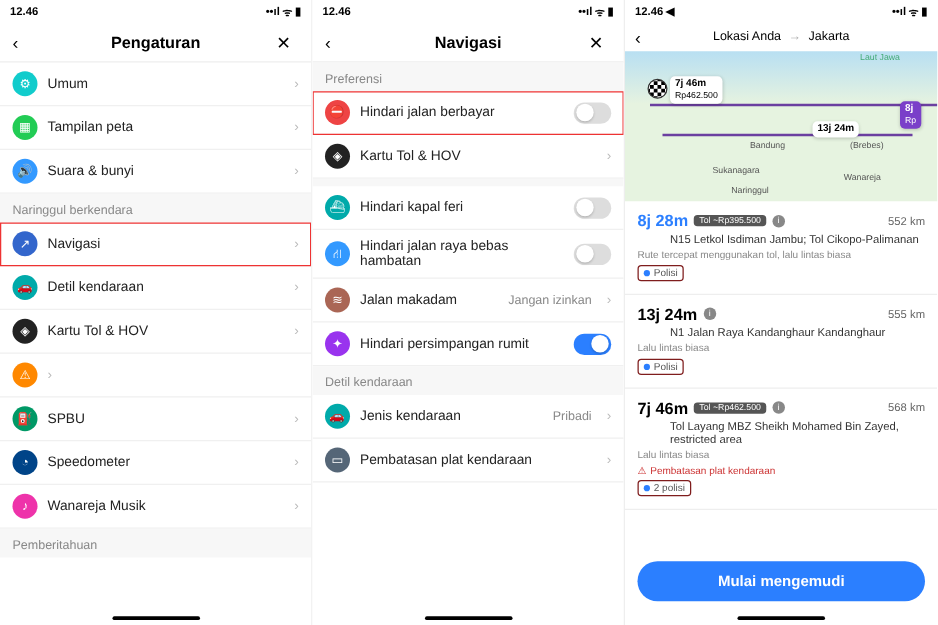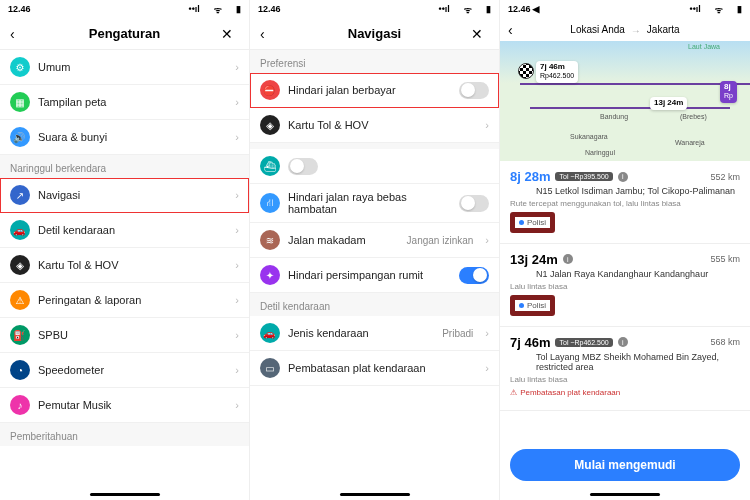--- a/index.html
+++ b/index.html
@@ -3,21 +3,21 @@
 <meta charset="utf-8">
 <style>
   * { box-sizing: border-box; margin: 0; padding: 0; }
   body { font-family: -apple-system, BlinkMacSystemFont, 'Segoe UI', sans-serif; background: #fff; width: 750px; height: 500px; overflow: hidden; }
   .container { display: flex; width: 750px; height: 392px; }
   .phone { width: 250px; height: 500px; border-right: 1px solid #eee; display: flex; flex-direction: column; background: #fff; overflow: hidden; }
   .phone:last-child { border-right: none; }
 
   .status-bar { height: 18px; display: flex; justify-content: space-between; align-items: center; padding: 0 8px; font-size: 9px; font-weight: 600; }
   .status-left { display: flex; align-items: center; gap: 2px; }
-  .status-right { display: flex; align-items: center; gap: 14px; text-align: right; }
+  .status-right { display: flex; align-items: center; gap: 2px; text-align: right; }
 
   .nav-header { height: 32px; display: flex; align-items: center; justify-content: space-between; padding: 0 10px; border-bottom: 1px solid #eee; }
   .nav-header .title { font-size: 13px; font-weight: 600; text-align: center; flex: 1; }
   .nav-icon { width: 18px; font-size: 14px; font-weight: 300; }
 
   .section-header { font-size: 10px; color: #888; padding: 8px 10px 4px; background: #f7f7f7; }
   .scroll { flex: 1; overflow-y: auto; }
 
   .row { display: flex; align-items: center; padding: 7px 10px; border-bottom: 1px solid #f0f0f0; min-height: 34px; gap: 8px; }
   .row.highlighted { outline: 1.5px solid #e33; outline-offset: -1.5px; }
@@ -45,21 +45,21 @@
   .route-item { padding: 8px 10px 10px; border-bottom: 1px solid #eee; }
   .route-top { display: flex; align-items: center; gap: 5px; margin-bottom: 2px; }
   .route-time { font-size: 13px; font-weight: 700; }
   .route-time.blue { color: #2b7fff; }
   .route-badge { background: #555; color: #fff; font-size: 7px; padding: 1px 4px; border-radius: 3px; }
   .route-info-icon { width: 10px; height: 10px; border-radius: 50%; background: #888; color: #fff; font-size: 7px; display: flex; align-items: center; justify-content: center; }
   .route-dist { margin-left: auto; font-size: 9px; color: #666; }
   .route-desc { font-size: 9px; color: #333; line-height: 1.2; margin-bottom: 2px; margin-left: 26px; }
   .route-sub { font-size: 8px; color: #888; margin-bottom: 4px; }
   .route-tags { display: flex; gap: 4px; flex-wrap: wrap; }
-  .route-tag { font-size: 8px; color: #555; display: flex; align-items: center; gap: 3px; border: 5px solid #7f1d1d; border-radius: 3px; padding: 1px 4px; }
+  .route-tag { font-size: 8px; color: #555; display: flex; align-items: center; gap: 3px; border: 1px solid #7f1d1d; border-radius: 3px; padding: 1px 4px; }
   .dot { width: 5px; height: 5px; border-radius: 50%; }
   .dot.blue { background: #2b7fff; }
   .route-warn { font-size: 8px; color: #c33; display: flex; align-items: center; gap: 3px; margin-bottom: 3px; }
 
   .cta { margin: 8px 10px; background: #2b7fff; color: #fff; text-align: center; padding: 9px; border-radius: 20px; font-size: 12px; font-weight: 600; }
 
   .home-indicator { width: 70px; height: 3px; background: #000; border-radius: 2px; margin: 4px auto; }
 
   
   .ic-teal{background:#1cc;} .ic-green{background:#2c5;} .ic-blue{background:#39f;} .ic-navy{background:#36c;}
@@ -129,42 +129,41 @@
           <div class="icon ic-black">
             <span style="color:#fff;font-size:10px">◈</span>
           </div>
           <div class="label">Kartu Tol &amp; HOV</div>
           <span class="chev">›</span>
         </div>
         <div class="row">
           <div class="icon ic-orange">
             <span style="color:#fff;font-size:10px">⚠</span>
           </div>
-          <div class="label">Peringatan &amp; laporan</div>
           <span class="chev">›</span>
         </div>
         <div class="row">
           <div class="icon ic-dgreen">
             <span style="color:#fff;font-size:10px">⛽</span>
           </div>
           <div class="label">SPBU</div>
           <span class="chev">›</span>
         </div>
         <div class="row">
           <div class="icon ic-dblue">
             <span style="color:#fff;font-size:10px">◔</span>
           </div>
           <div class="label">Speedometer</div>
           <span class="chev">›</span>
         </div>
         <div class="row">
           <div class="icon ic-pink">
             <span style="color:#fff;font-size:10px">♪</span>
           </div>
-          <div class="label">Pemutar Musik</div>
+          <div class="label">Wanareja Musik</div>
           <span class="chev">›</span>
         </div>
         <div class="section-header">Pemberitahuan</div>
       </div>
     <div class="home-indicator"></div>
   </div>
 
   <div class="phone">
     <div class="status-bar">
       <div class="status-left">
@@ -195,20 +194,21 @@
             <span style="color:#fff;font-size:10px">◈</span>
           </div>
           <div class="label">Kartu Tol &amp; HOV</div>
           <span class="chev">›</span>
         </div>
         <div style="height: 6px; background: rgb(247, 247, 247);"></div>
         <div class="row">
           <div class="icon ic-dteal">
             <span style="color:#fff;font-size:10px">⛴</span>
           </div>
+          <div class="label">Hindari kapal feri</div>
           <div class="toggle"></div>
         </div>
         <div class="row">
           <div class="icon ic-blue">
             <span style="color:#fff;font-size:10px">⛙</span>
           </div>
           <div class="label">Hindari jalan raya bebas hambatan</div>
           <div class="toggle"></div>
         </div>
         <div class="row">
@@ -307,19 +307,22 @@
         <div class="route-item">
           <div class="route-top">
             <span class="route-time">7j 46m</span>
             <span class="route-badge">Tol ~Rp462.500</span>
             <span class="route-info-icon">i</span>
             <span class="route-dist">568 km</span>
           </div>
           <div class="route-desc">Tol Layang MBZ Sheikh Mohamed Bin Zayed, restricted area</div>
           <div class="route-sub">Lalu lintas biasa</div>
           <div class="route-warn"><span>⚠</span> Pembatasan plat kendaraan</div>
+          <div class="route-tags">
+            <span class="route-tag"><span class="dot blue"></span>2 polisi</span>
+          </div>
         </div>
       </div>
     <div class="cta">Mulai mengemudi</div>
     <div class="home-indicator"></div>
   </div>
 
 </div>
 
 </body></html>

